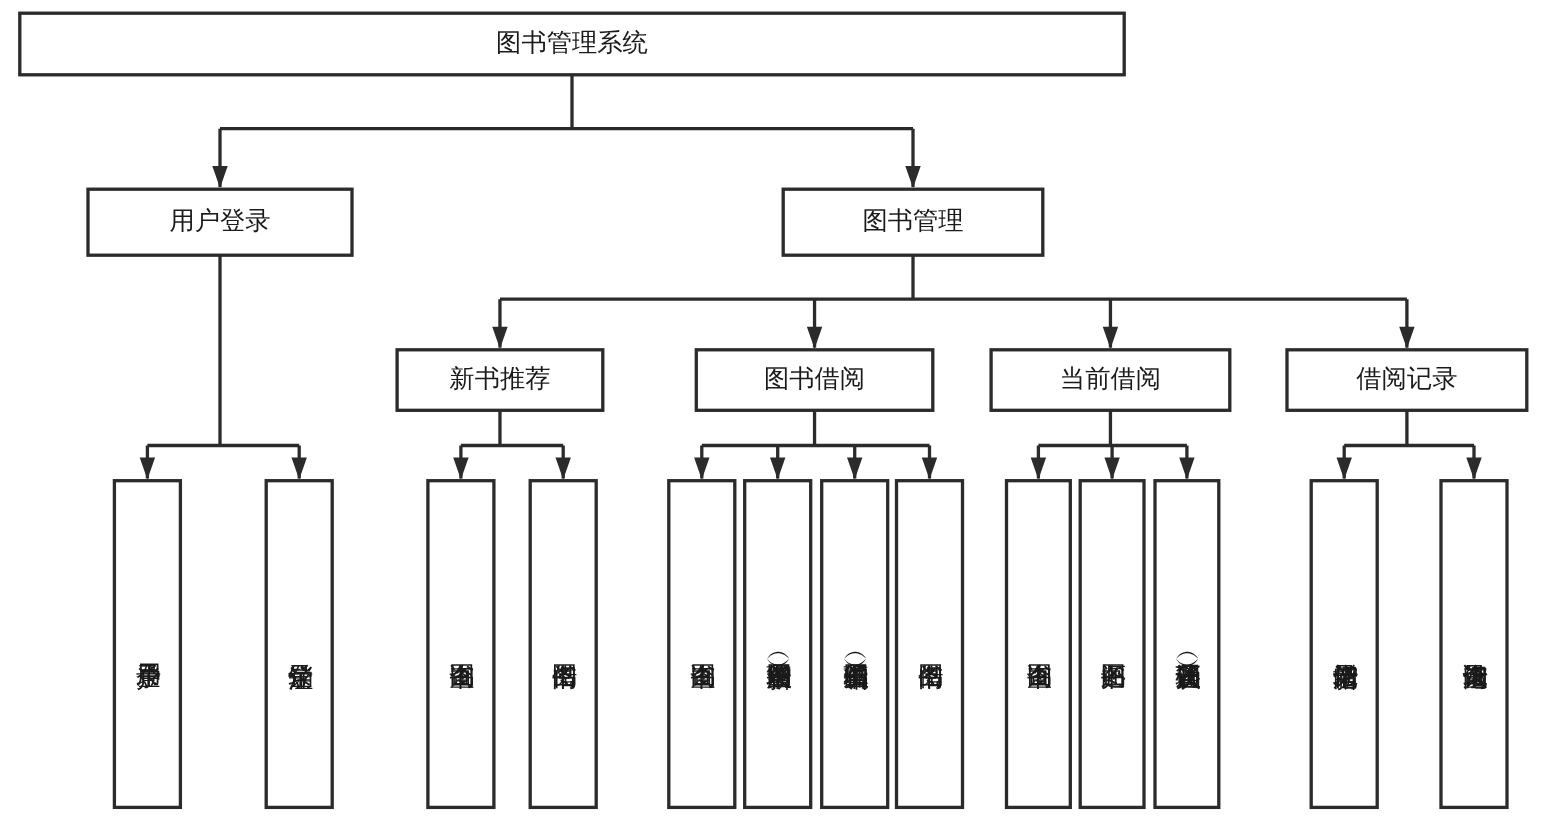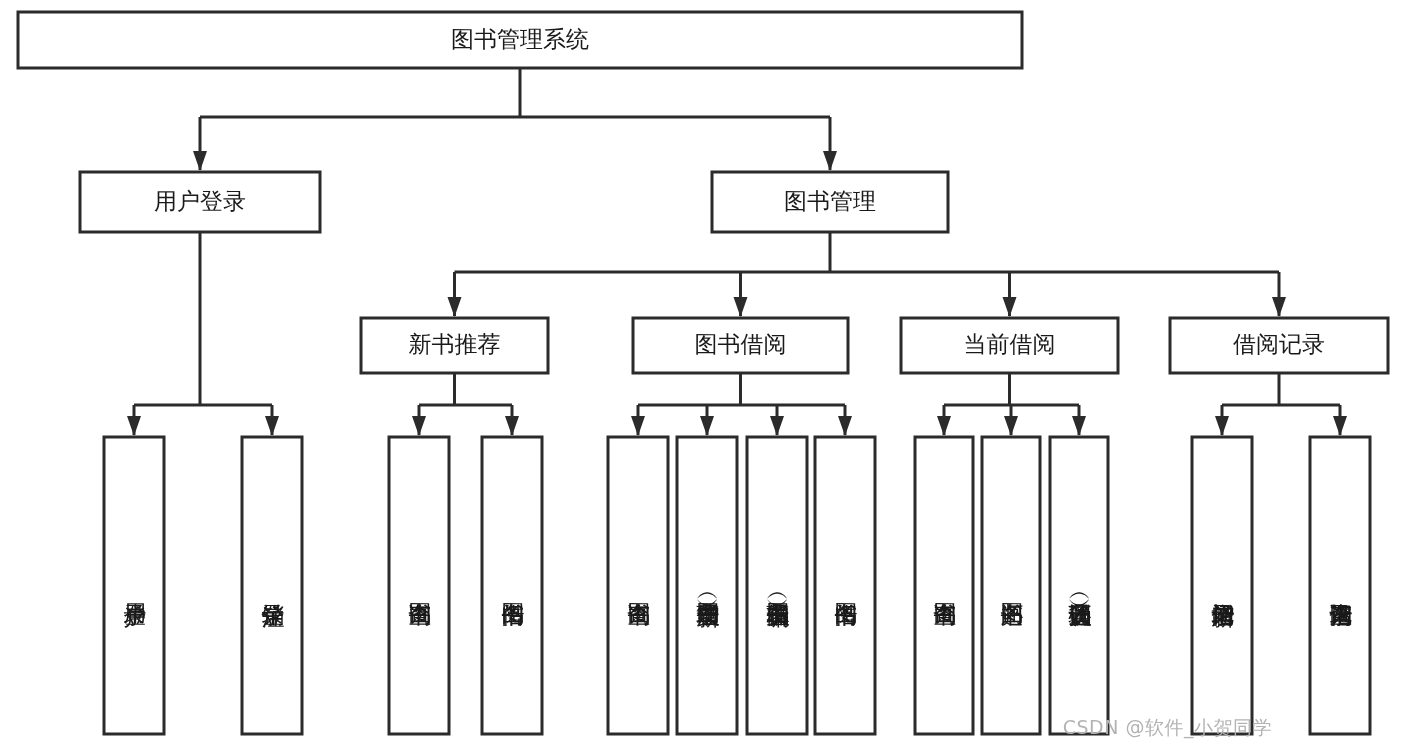--- a/index.html
+++ b/index.html
@@ -204,14 +204,13 @@
         <g>
           <rect x="1192" y="437" width="60" height="297" class="node-rect"></rect>
           <text x="1222" y="585.5" class="leaf-label">新增借阅记录</text>
         </g>
         <g>
           <rect x="1310" y="437" width="60" height="297" class="node-rect"></rect>
           <text x="1340" y="585.5" class="leaf-label">查询借阅记录</text>
         </g>
       </g>
   </svg>
-  <div class="watermark">CSDN @软件_小贺同学</div>
 </div>
 
 </body></html>

